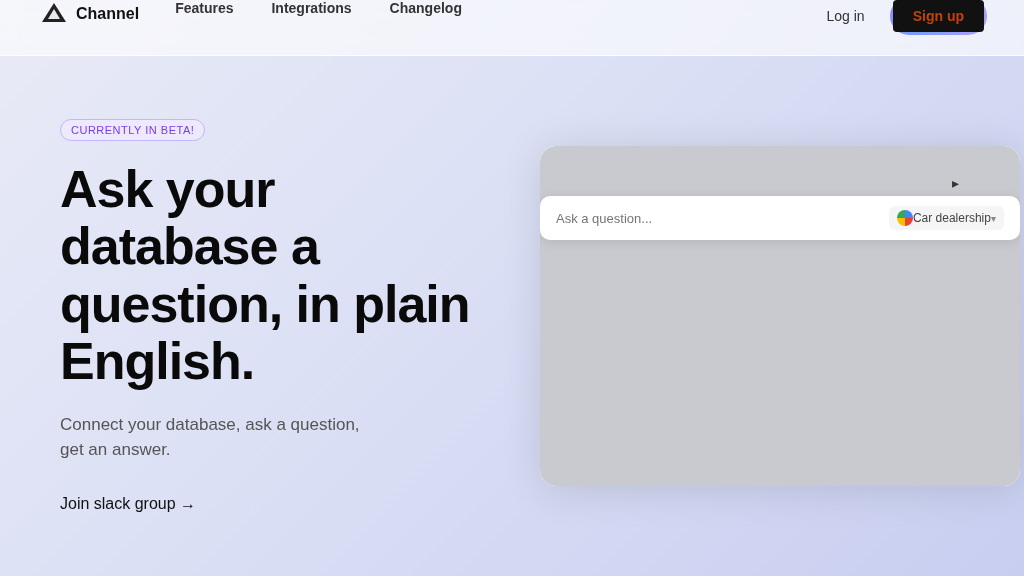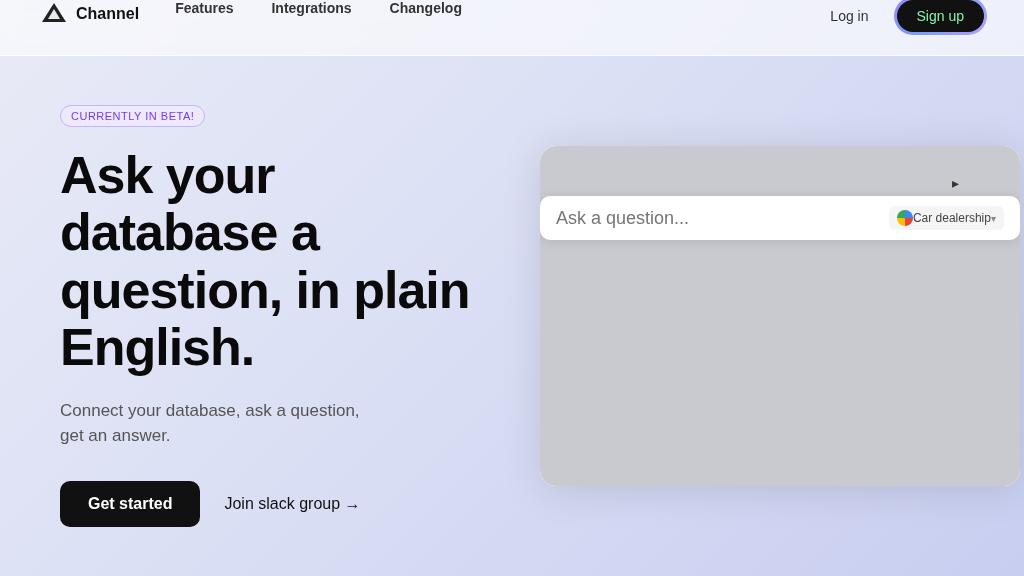--- a/index.html
+++ b/index.html
@@ -74,27 +74,27 @@
       font-size: 14px;
       color: #333;
       background: none;
       border: none;
       cursor: pointer;
       padding: 6px 12px;
     }
 
     .btn-signup {
       font-size: 14px;
-      color: #86efac;
+      color: #c2410c;
       background: #111;
       border: none;
       cursor: pointer;
       padding: 8px 20px;
-      border-radius: 16px;
-      font-weight: 400;
+      border-radius: 4px;
+      font-weight: 700;
       position: relative;
       overflow: visible;
     }
 
     .btn-signup::before {
       content: '';
       position: absolute;
       inset: -3px;
       border-radius: 23px;
       background: linear-gradient(135deg, #7b6ef6, #5b8af7, #a78bfa);
@@ -219,21 +219,21 @@
       border-radius: 10px;
       padding: 10px 16px;
       display: flex;
       align-items: center;
       width: 480px;
       box-shadow: 0 2px 12px rgba(0,0,0,0.1);
     }
 
     .demo-search-input {
       flex: 1;
-      font-size: 18px;
+      font-size: 13px;
       color: #0f766e;
       border: none;
       outline: none;
       background: transparent;
     }
 
     .demo-db-badge {
       display: flex;
       align-items: center;
       gap: 0;
@@ -300,21 +300,20 @@
     </div>
   </nav>
 
   <section class="hero">
 
     <div class="hero-left">
       <span class="beta-badge">Currently in beta!</span>
       <h1 class="hero-title">Ask your database a question, in plain English.</h1>
       <p class="hero-subtitle">Connect your database, ask a question, get an answer.</p>
       <div class="hero-actions">
-        <button class="btn-get-started">Get started</button>
         <button class="btn-slack">Join slack group →</button>
       </div>
     </div>
 
     <div class="hero-right">
       <div class="demo-card">
         <div class="demo-inner">
 
           <div class="cursor-dot"></div>
 

